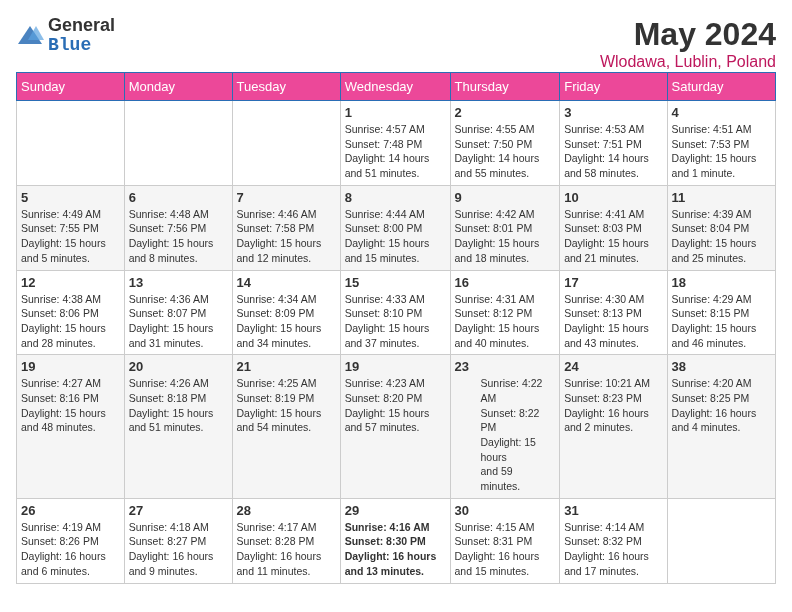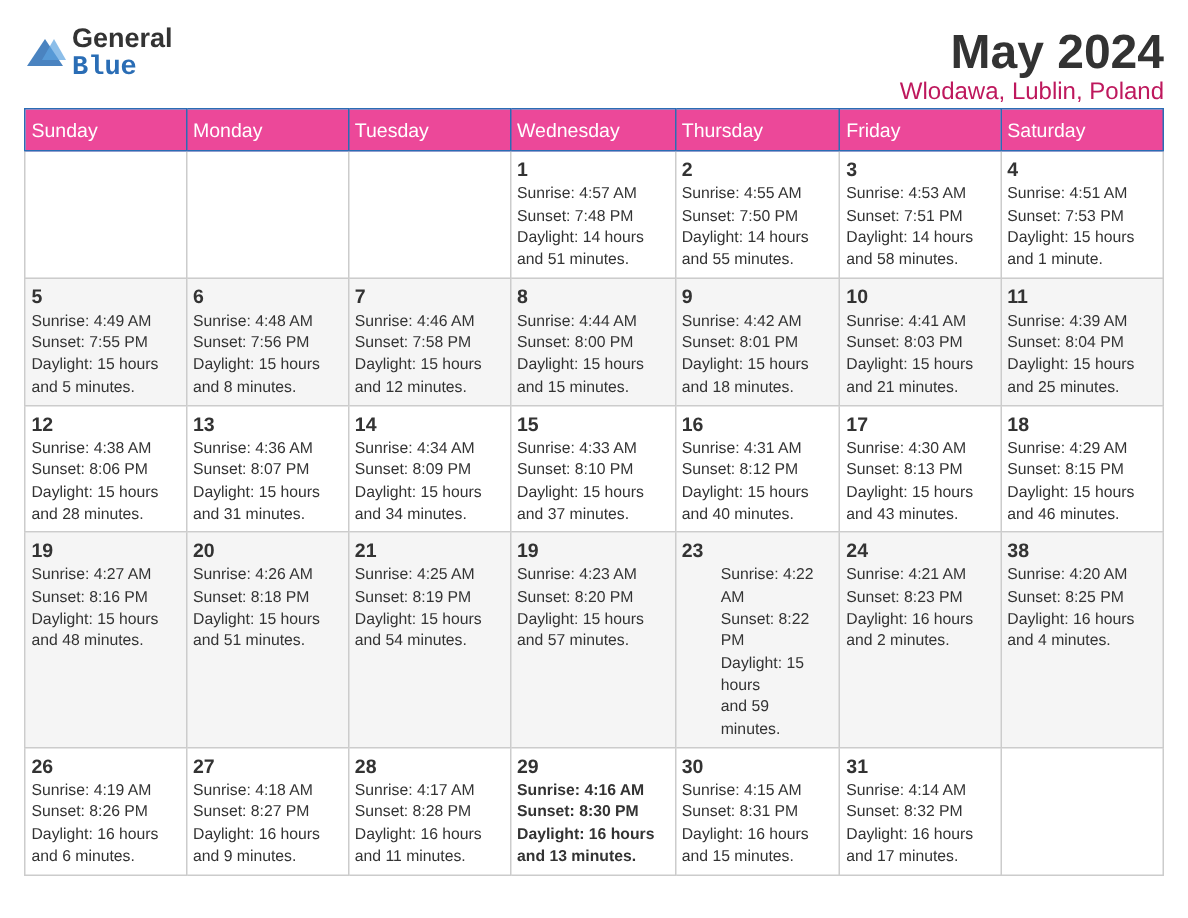--- a/index.html
+++ b/index.html
@@ -294,21 +294,21 @@
         </td>
         <td>
           <span class="day-number">23</span>
           <div class="day-info" style="white-space: pre-line; margin-left: 26px;">Sunrise: 4:22 AM
 Sunset: 8:22 PM
 Daylight: 15 hours
 and 59 minutes.</div>
         </td>
         <td>
           <span class="day-number">24</span>
-          <div class="day-info" style="white-space: pre-line;">Sunrise: 4:21 AM
+          <div class="day-info" style="white-space: pre-line;">Sunrise: 10:21 AM
 Sunset: 8:23 PM
 Daylight: 16 hours
 and 2 minutes.</div>
         </td>
         <td>
           <span class="day-number">38</span>
           <div class="day-info" style="white-space: pre-line;">Sunrise: 4:20 AM
 Sunset: 8:25 PM
 Daylight: 16 hours
 and 4 minutes.</div>

